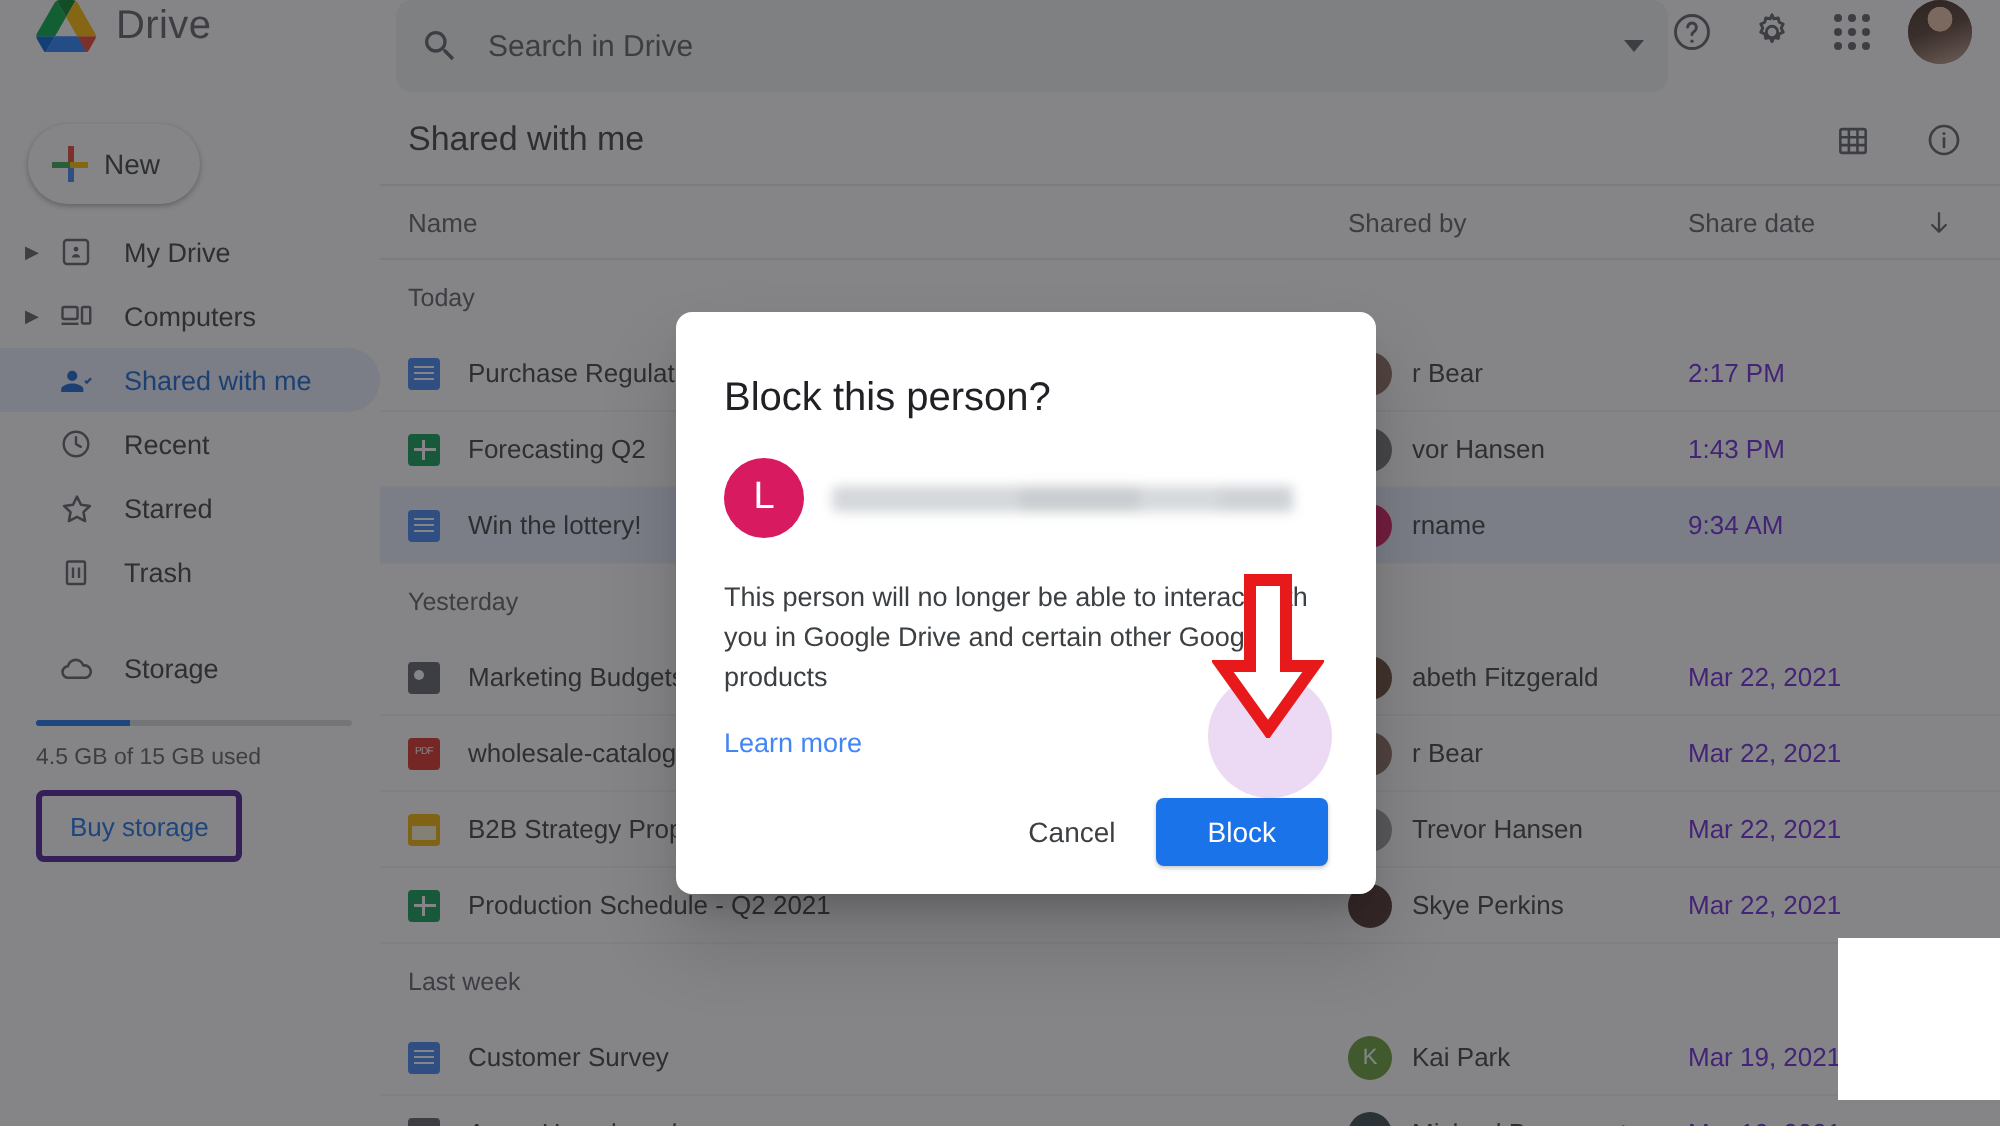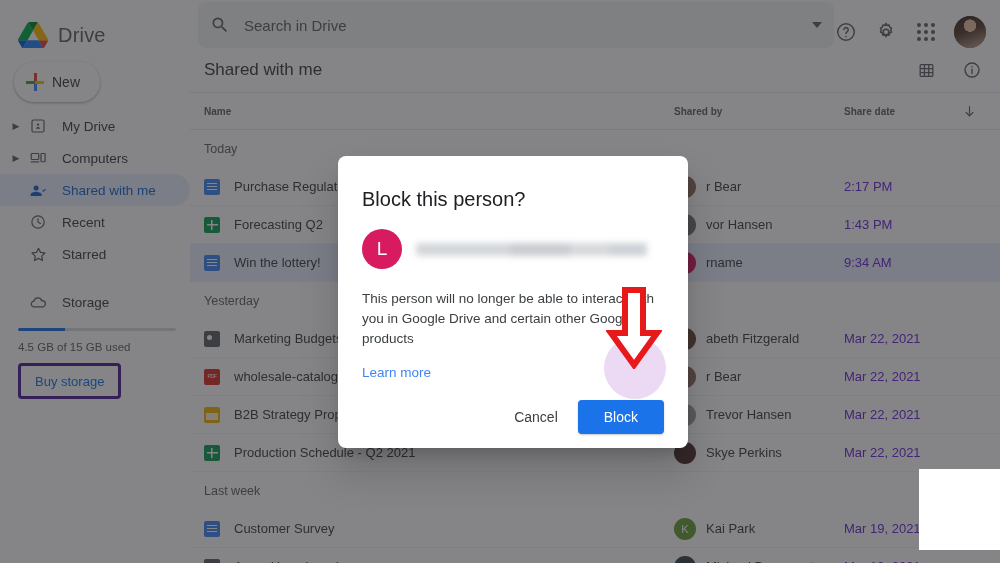--- a/index.html
+++ b/index.html
@@ -6,21 +6,21 @@
   body{
     width:1000px;height:563px;overflow:hidden;position:relative;
     background:#ffffff;
     font-family:"Liberation Sans","DejaVu Sans",sans-serif;
     -webkit-font-smoothing:antialiased;
   }
   
   #app{position:absolute;inset:0;}
 
   
-  .topbar{position:absolute;top:0;left:0;right:0;height:48px;background:#fff;display:flex;align-items:flex-end;}
+  .topbar{position:absolute;top:0;left:0;right:0;height:48px;background:#fff;display:flex;align-items:flex-start;}
   .brand{width:190px;display:flex;align-items:center;gap:10px;padding-left:18px;box-sizing:border-box;}
   .drive-logo{width:30px;height:26px;position:relative;}
   .drive-logo svg{display:block;}
   .brand-title{font-size:20px;color:#5f6368;letter-spacing:.2px;}
   .searchwrap{flex:1;max-width:640px;height:46px;background:#f1f3f4;border-radius:8px;display:flex;align-items:center;padding:0 12px;box-sizing:border-box;margin-left:8px;}
   .search-icon{width:20px;height:20px;margin-right:12px;color:#5f6368;flex:none;}
   .search-input{flex:1;border:0;background:transparent;outline:none;font-size:15px;color:#3c4043;font-family:inherit;}
   .search-input::placeholder{color:#5f6368;}
   .caret-down{width:0;height:0;border-left:5px solid transparent;border-right:5px solid transparent;border-top:6px solid #5f6368;margin-left:8px;}
   .topicons{margin-left:auto;display:flex;align-items:center;gap:16px;padding-right:14px;}
@@ -58,21 +58,21 @@
   .buybtn{margin:10px 0 0 18px;display:inline-flex;align-items:center;justify-content:center;height:30px;padding:0 14px;
     border:3px solid #4c1d95;border-radius:4px;font-size:13px;color:#1a73e8;cursor:pointer;background:#fff;}
 
   
   .content{position:absolute;top:48px;left:190px;right:0;bottom:0;background:#fff;}
   .chead{height:44px;display:flex;align-items:center;padding:0 16px 0 14px;}
   .ctitle{font-size:17px;color:#3c4043;}
   .chead-icons{margin-left:auto;display:flex;align-items:center;gap:22px;}
   .chead-icons .ticon{color:#5f6368;}
   .colhead{height:36px;display:flex;align-items:center;border-top:1px solid #e8eaed;border-bottom:1px solid #e8eaed;
-    font-size:10px;color:#5f6368;padding:0 16px 0 14px;font-weight:bold;}
+    font-size:13px;color:#5f6368;padding:0 16px 0 14px;}
   .col-name{flex:1;}
   .col-sharedby{width:170px;}
   .col-date{width:110px;}
   .col-sortarrow{width:30px;display:flex;justify-content:center;color:#5f6368;}
   .daygroup{height:38px;display:flex;align-items:center;padding-left:14px;font-size:12.5px;color:#5f6368;}
   .row{height:37px;display:flex;align-items:center;padding:0 16px 0 14px;border-bottom:1px solid #f1f3f4;cursor:pointer;}
   .row.sel{background:#e8f0fe;}
   .rname{flex:1;display:flex;align-items:center;gap:14px;font-size:13px;color:#3c4043;overflow:hidden;white-space:nowrap;}
   .fi{width:16px;height:16px;flex:none;border-radius:2px;}
   .fi.doc{background:#4285f4;position:relative;}
@@ -238,20 +238,30 @@
       <div class="navitem noarrow">
         <span class="arrow">▶</span>
         <span class="nicon">
           <svg viewBox="0 0 24 24" width="19" height="19" fill="none" stroke="currentColor" stroke-width="1.6" stroke-linejoin="round">
               <path d="M12 4.2l2.5 5.1 5.6.8-4 3.9 1 5.6-5.1-2.7-5.1 2.7 1-5.6-4-3.9 5.6-.8z"></path>
             </svg>
         </span>
         <span class="nlabel">Starred</span>
       </div>
 
+      <div class="navitem noarrow">
+        <span class="arrow">▶</span>
+        <span class="nicon">
+          <svg viewBox="0 0 24 24" width="18" height="18" fill="none" stroke="currentColor" stroke-width="1.6">
+              <rect x="6" y="5" width="12" height="15" rx="1.2"></rect>
+              <path d="M10 9v7M14 9v7"></path>
+            </svg>
+        </span>
+        <span class="nlabel">Trash</span>
+      </div>
 
       <div class="navgap"></div>
 
       <div class="navitem noarrow">
         <span class="arrow">▶</span>
         <span class="nicon">
           <svg viewBox="0 0 24 24" width="19" height="19" fill="none" stroke="currentColor" stroke-width="1.6">
               <path d="M6.6 17.5a3.6 3.6 0 01-.3-7.2A5 5 0 0116 9.8a3.8 3.8 0 011.6 7.7z" stroke-linejoin="round"></path>
             </svg>
         </span>

